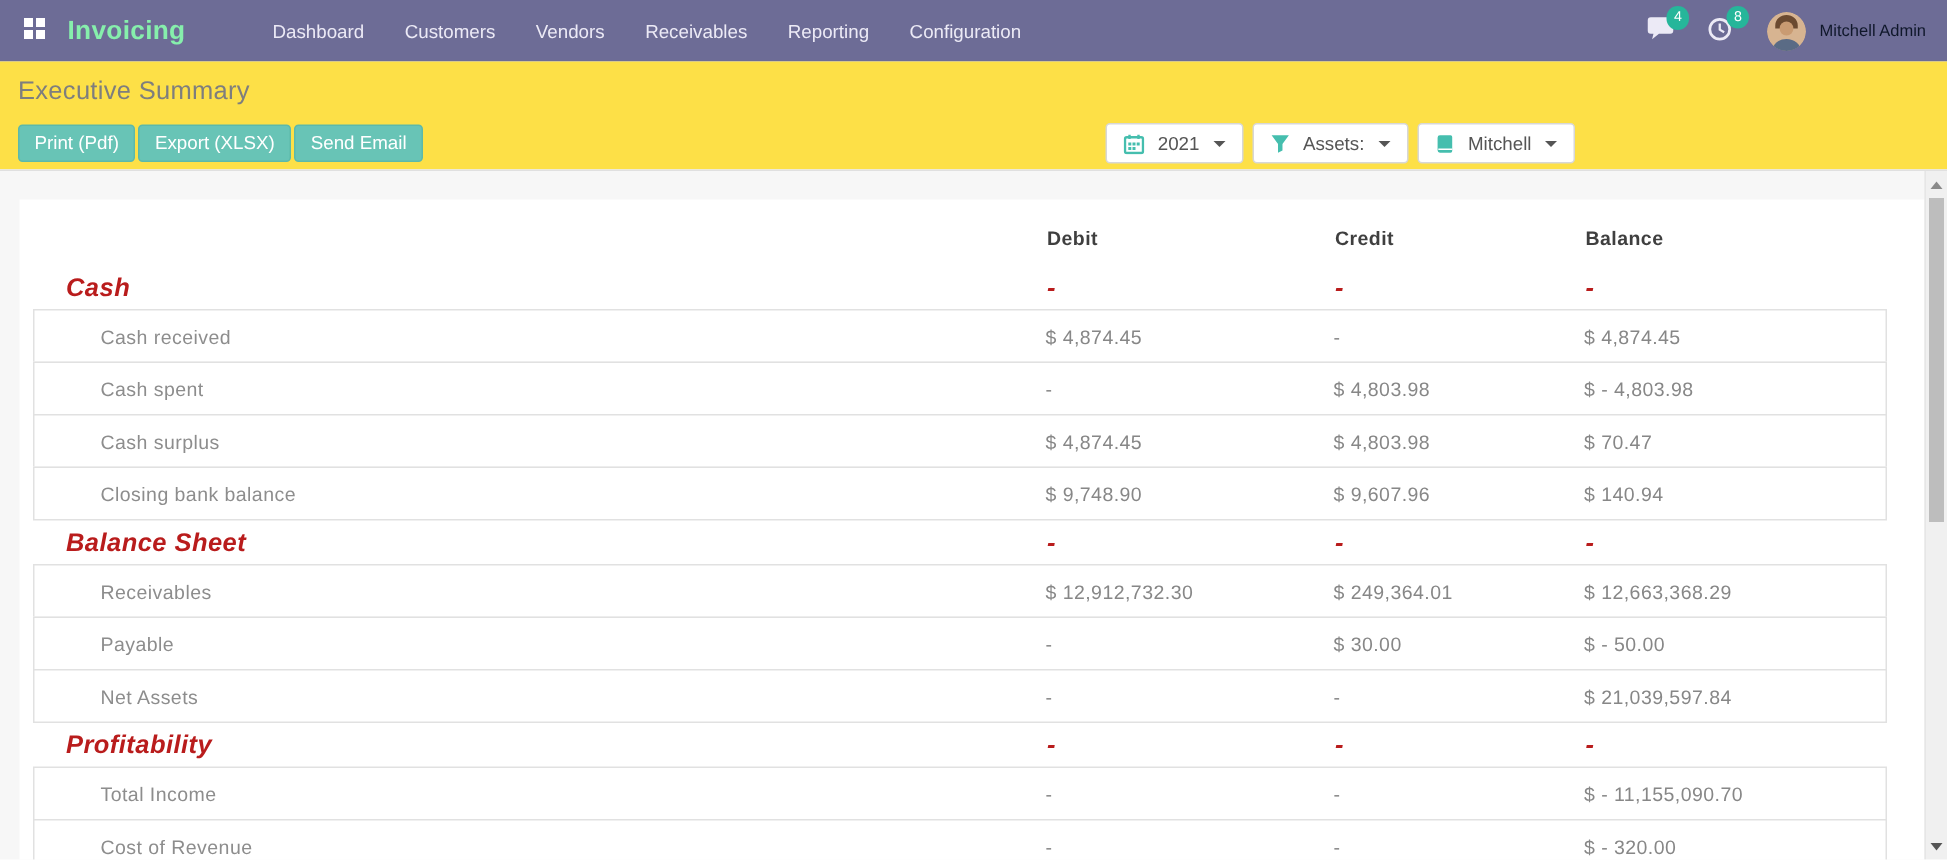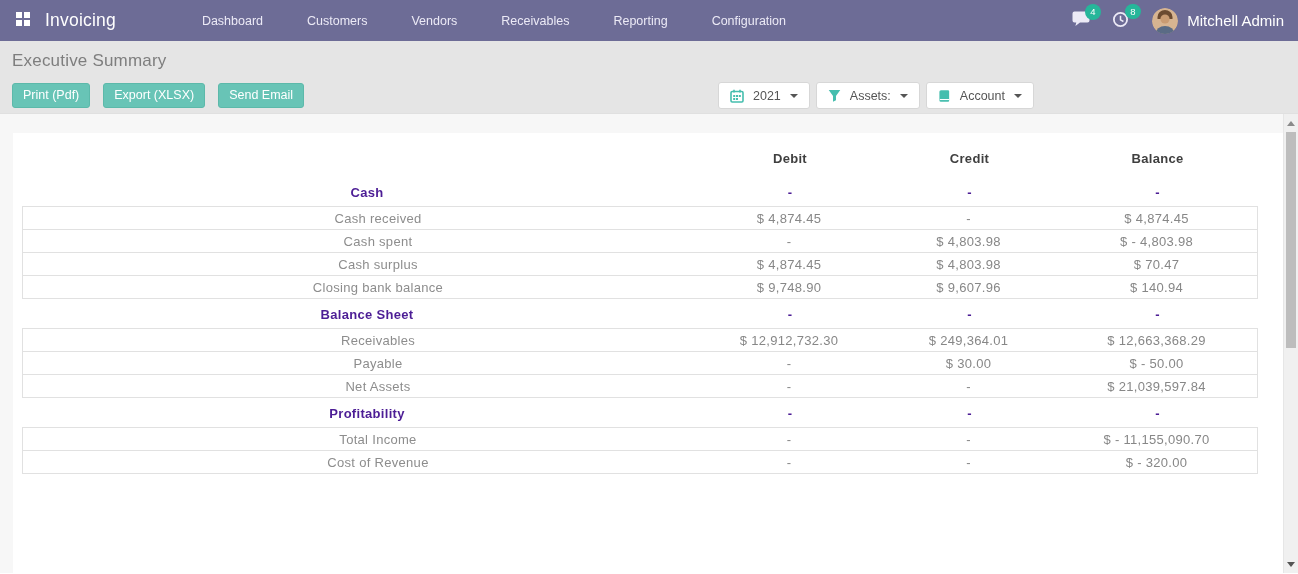--- a/index.html
+++ b/index.html
@@ -19,30 +19,30 @@
     align-items: center;
     padding: 0 14px;
     color: #fff;
   }
   .apps-btn {
     background: none; border: none; cursor: pointer;
     display: flex; align-items: center; padding: 2px;
   }
   .brand {
     font-size: 17.5px;
-    font-weight: 400;
-    color: #ffffff;
+    font-weight: 700;
+    color: #86efac;
     margin-left: 13px;
     cursor: pointer;
     letter-spacing: 0.2px;
   }
   .nav-menu {
     display: flex;
-    gap: 44px;
-    margin-left: 86px;
+    gap: 27px;
+    margin-left: 58px;
     font-size: 12.5px;
   }
   .nav-item {
     color: #eceaf6;
     cursor: pointer;
     white-space: nowrap;
   }
   .nav-right {
     margin-left: auto;
     display: flex;
@@ -69,37 +69,37 @@
     text-align: center;
   }
   .user-menu {
     display: flex;
     align-items: center;
     gap: 9px;
     cursor: pointer;
     margin-left: 2px;
   }
   .avatar { width: 26px; height: 26px; border-radius: 50%; overflow: hidden; display: block; }
-  .user-name { font-size: 15px; color: #ffffff; white-space: nowrap; }
+  .user-name { font-size: 11px; color: #0f172a; white-space: nowrap; }
 
   
   .control-panel {
-    background: #e5e5e5;
+    background: #fde047;
     height: 72px;
-    padding: 10px 28px 0 12px;
+    padding: 10px 12px 0 12px;
   }
   .page-title {
     font-size: 17px;
     font-weight: 400;
     color: #7e7e7e;
     letter-spacing: 0.2px;
     margin-bottom: 11px;
   }
   .cp-row { display: flex; align-items: center; }
-  .action-buttons { display: flex; gap: 13px; }
+  .action-buttons { display: flex; gap: 2px; }
   .btn-teal {
     background: var(--accent-teal, #68c4b6);
     border: 1px solid #5cb9aa;
     color: #fff;
     font-size: 12.5px;
     font-family: inherit;
     padding: 4px 10px 5px;
     border-radius: 3px;
     cursor: pointer;
     white-space: nowrap;
@@ -135,21 +135,20 @@
     margin-top: 1px;
   }
 
   
   .content {
     position: relative;
     background: #f7f7f7;
     border-top: 1px solid #e0e0e0;
     height: 460px;
     overflow: hidden;
-    text-align: center;
   }
   .report-card {
     position: absolute;
     left: 13px;
     right: 15px;
     top: 19px;
     bottom: -40px;
     background: #fff;
     padding: 6px 25px 0 9px;
   }
@@ -162,27 +161,28 @@
   .trow .cell { padding-left: 8px; }
   .trow .label { padding-left: 22px; }
   .thead {
     height: 38px;
     font-size: 13px;
     font-weight: bold;
     color: #3f3f3f;
   }
   .trow.section {
     height: 30px;
-    font-size: 13px;
+    font-size: 17px;
     font-weight: bold;
-    color: #4c1d95;
-    cursor: pointer;
+    color: #b91c1c;
+    cursor: pointer;
+    font-style: italic;
   }
   .trow.detail {
-    height: 24px;
+    height: 36px;
     border: 1px solid #e1e1e1;
     margin-top: -1px;
     font-size: 13px;
     color: #8d8d8d;
     background: #fff;
     cursor: pointer;
   }
   .trow.detail .label { padding-left: 44px; color: #8d8d8d; }
   .trow.detail .val { color: #878787; }
 
@@ -315,21 +315,21 @@
           <span>Assets:</span>
           <span class="caret"></span>
         </button>
         <button class="filter-btn">
           <span class="ficon">
             <svg width="13" height="14" viewBox="0 0 14 14" fill="#45beae">
               <path d="M3.2 0.8 h7.6 a1.2 1.2 0 0 1 1.2 1.2 v10 a1.2 1.2 0 0 1 -1.2 1.2 H3.2 A1.7 1.7 0 0 1 1.5 11.5 V2.5 A1.7 1.7 0 0 1 3.2 0.8 Z"></path>
               <line x1="2" y1="10.8" x2="12" y2="10.8" stroke="#ffffff" stroke-width="1.1"></line>
             </svg>
           </span>
-          <span>Account</span>
+          <span>Mitchell</span>
           <span class="caret"></span>
         </button>
       </div>
   </div>
 </section>
 
 <section class="content">
   <div class="report-card">
     <div class="trow thead">
       <div class="cell label"></div>

